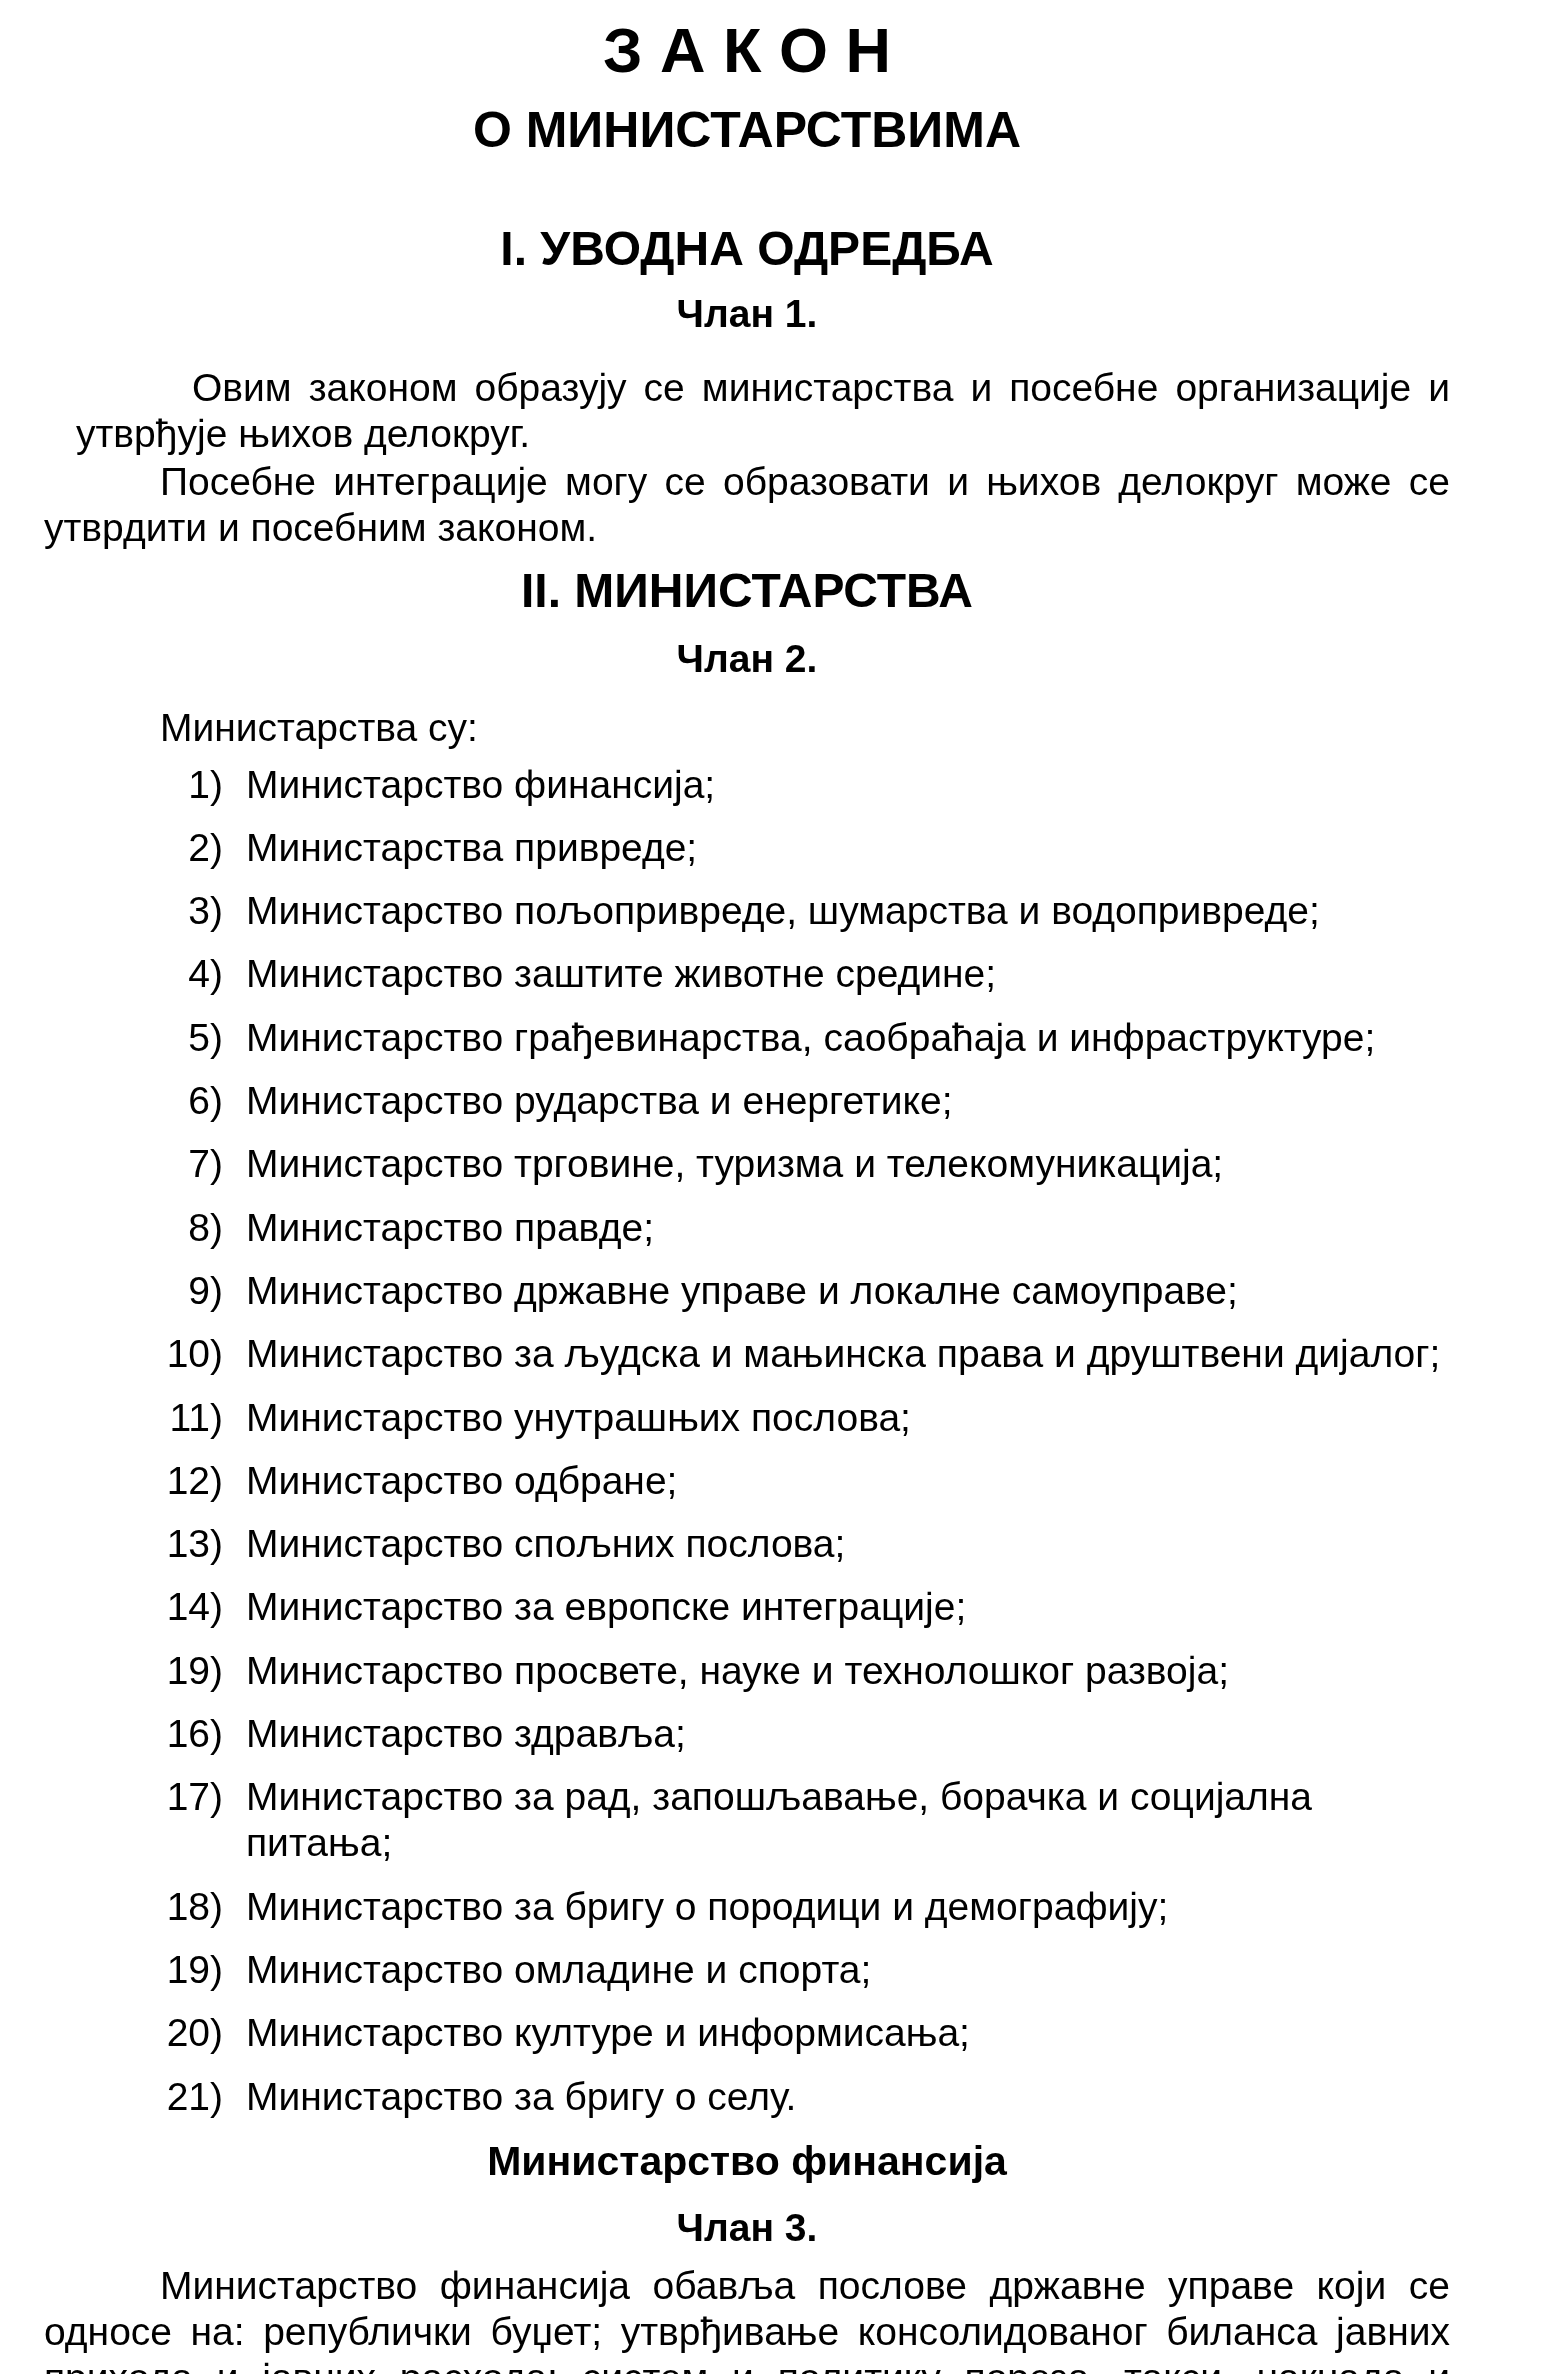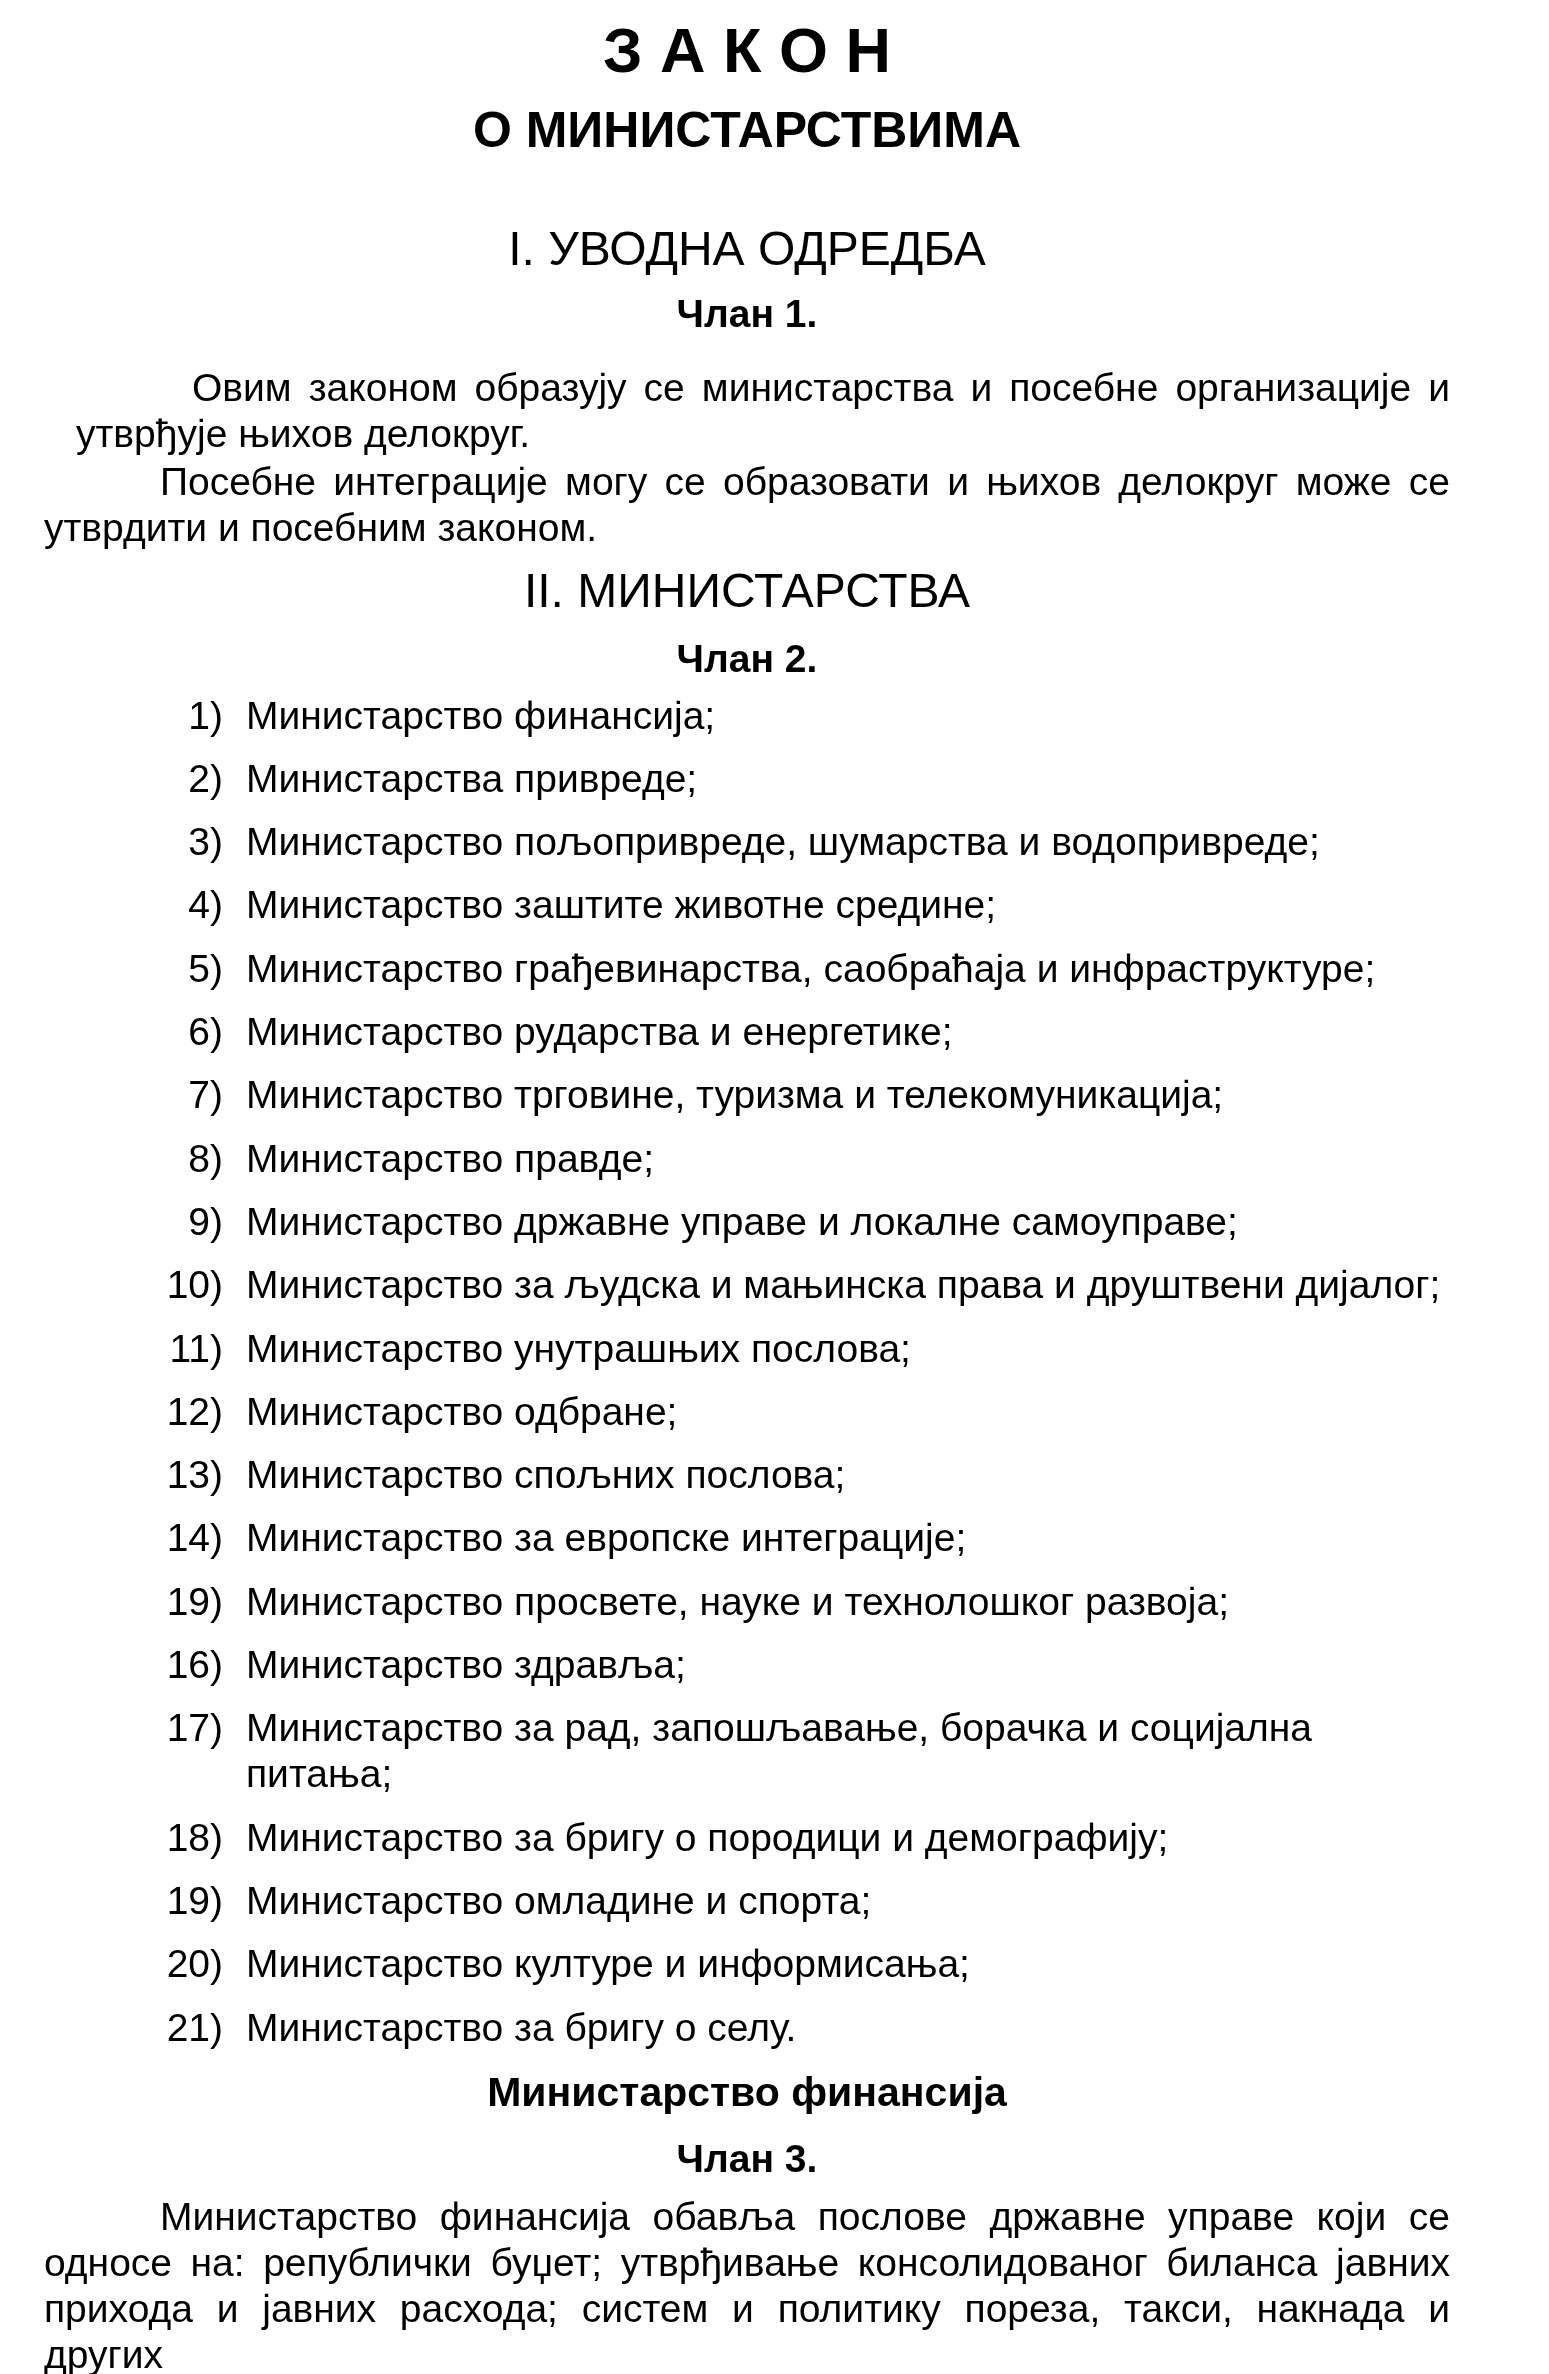--- a/index.html
+++ b/index.html
@@ -12,21 +12,21 @@
     font-size: 39px;
     line-height: 46px;
     overflow: hidden;
   }
   .content { padding: 0 99px 0 44px; }
 
   .c { text-align: center; }
 
   .title1 { font-size: 63px; line-height: 70px; font-weight: bold; margin-top: 15px; }
   .title2 { font-size: 50px; line-height: 58px; font-weight: bold; margin-top: 16px; }
-  .sect   { font-size: 48px; line-height: 56px; font-weight: normal; }
+  .sect   { font-size: 48px; line-height: 56px; font-weight: bold; }
   #sect1  { margin-top: 62px; }
   .clan   { font-weight: bold; }
   #clan1  { margin-top: 14px; }
   #para1  { margin-top: 28px; margin-left: 32px; }
   #para2  { margin-top: 1.9px; }
   #sect2  { margin-top: 12px; }
   #clan2  { margin-top: 16.7px; }
   #intro-min { margin-top: 23px; }
   #list   { margin-top: 11px; }
 
@@ -60,20 +60,21 @@
   </div>
 
   <div id="para2" class="para">
     <div class="line first">Посебне интеграције могу се образовати и њихов делокруг може се</div>
     <div class="line last">утврдити и посебним законом.</div>
   </div>
 
   <div id="sect2" class="sect c">II. МИНИСТАРСТВА</div>
   <div id="clan2" class="clan c">Члан 2.</div>
 
+  <div id="intro-min" class="single">Министарства су:</div>
 
   <div id="list">
 
       <div class="row">
         <span class="num">1)</span>
         <span class="text">Министарство финансија;</span>
       </div>
 
       <div class="row">
         <span class="num">2)</span>

